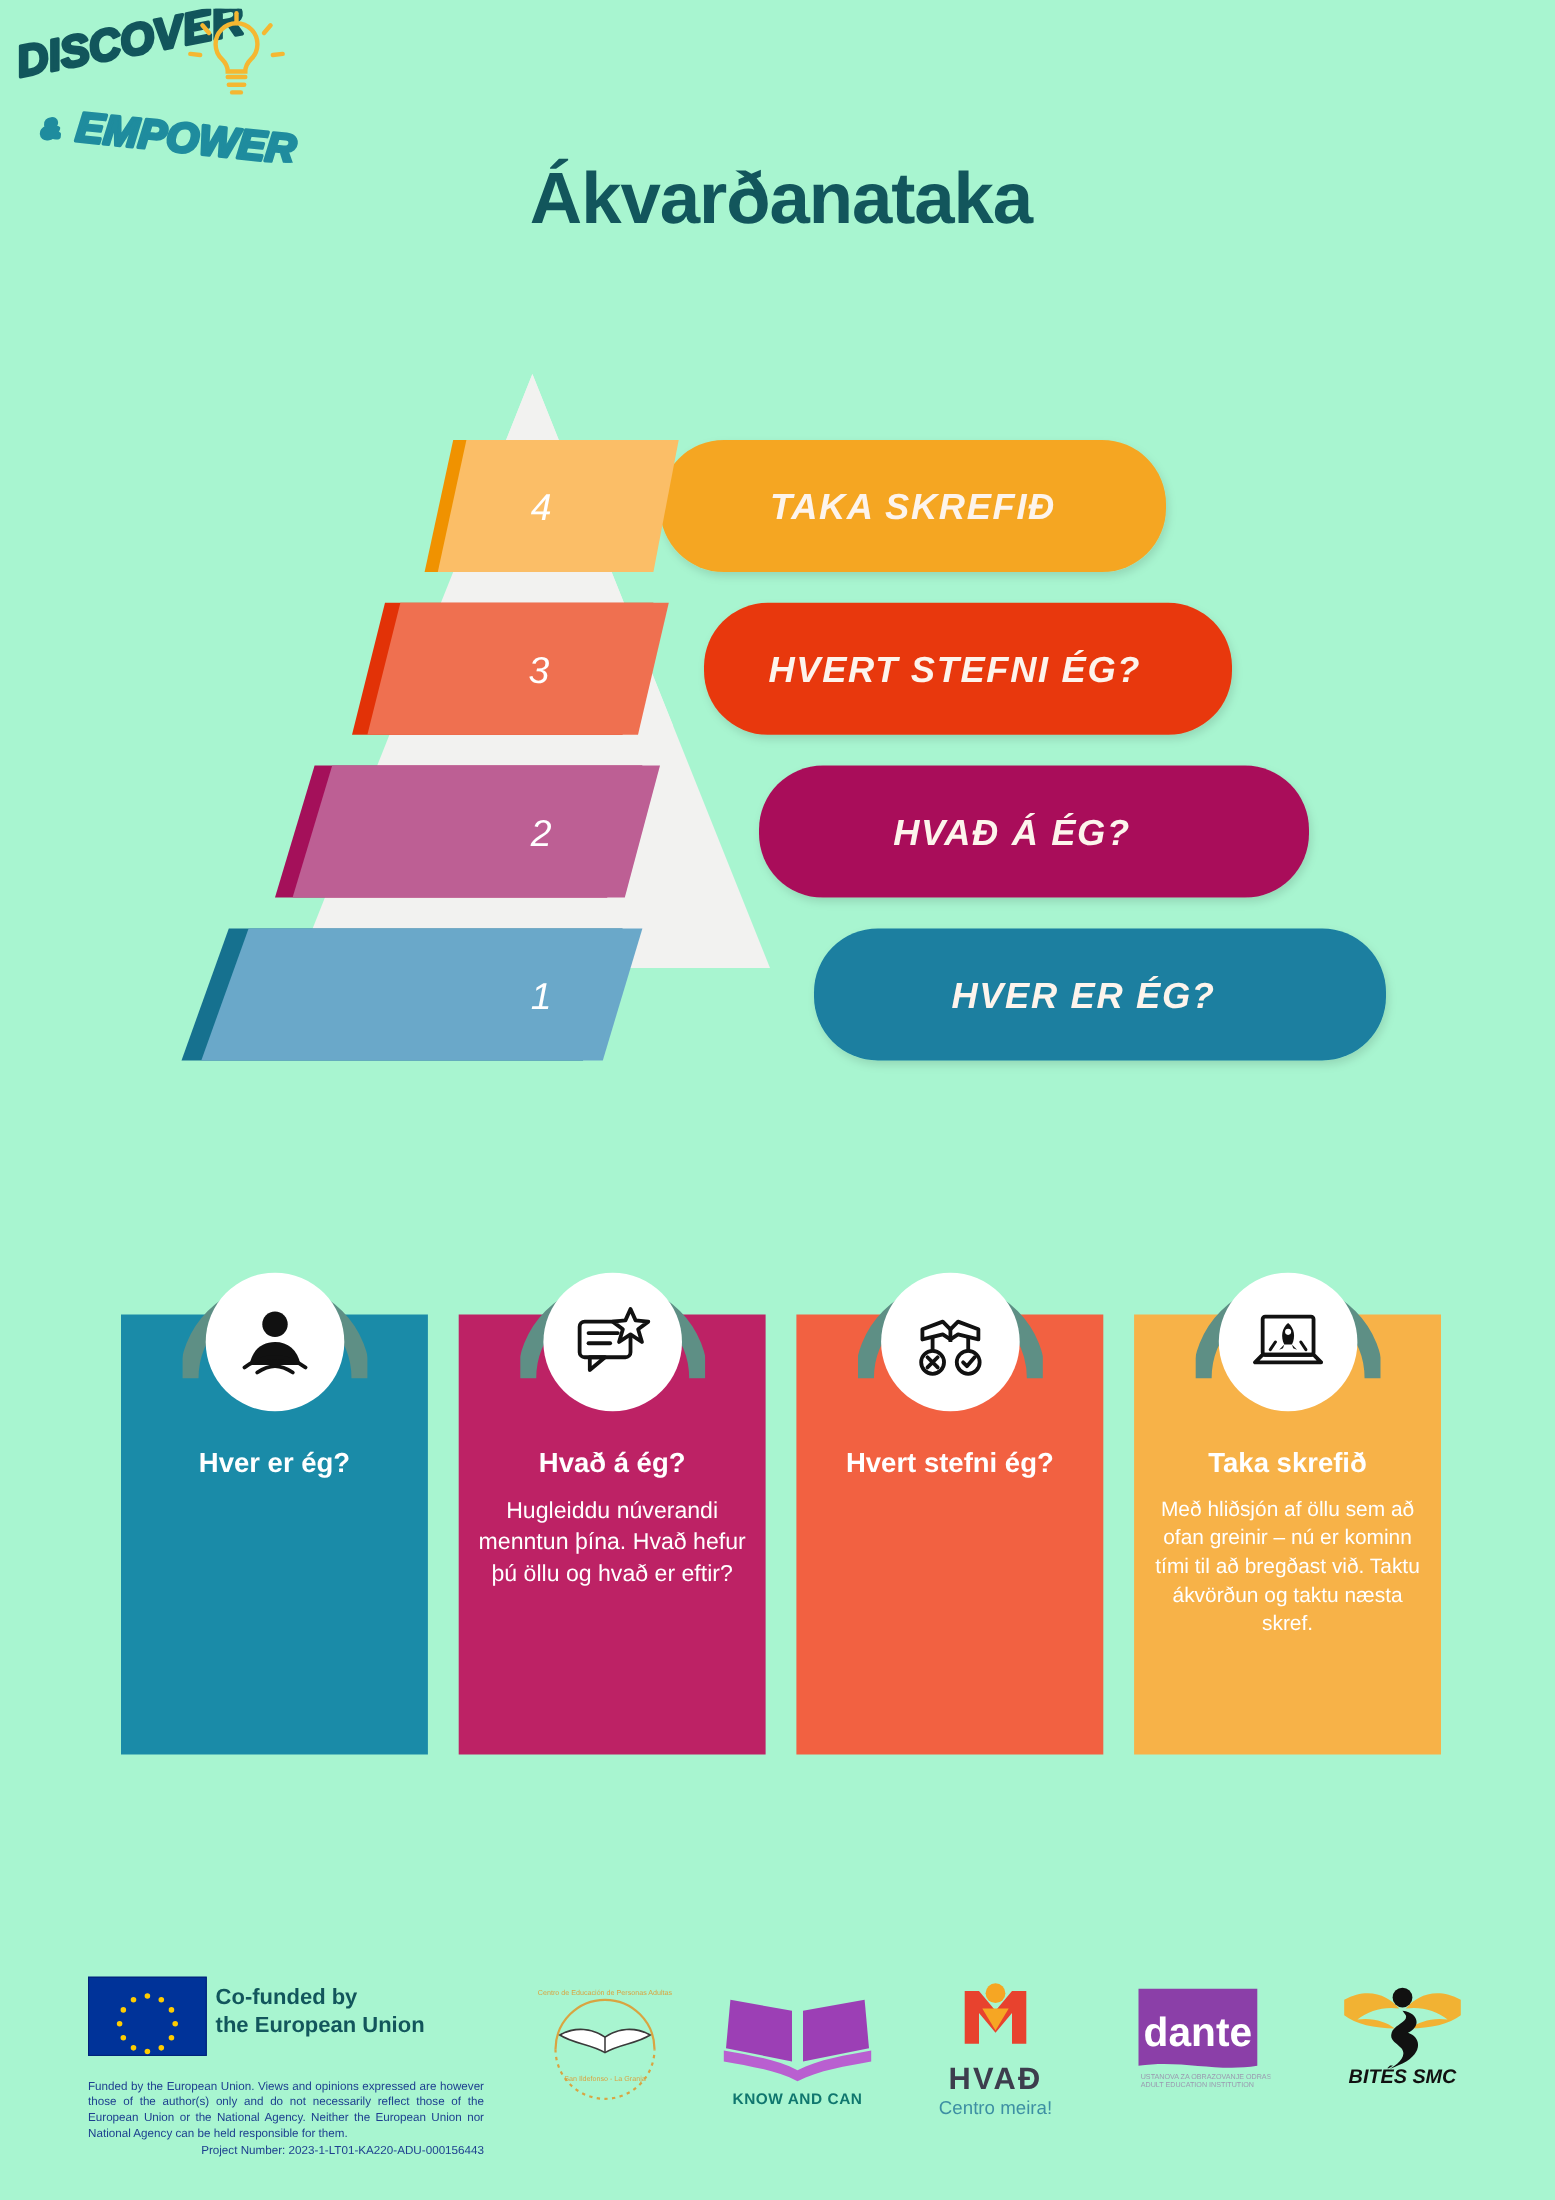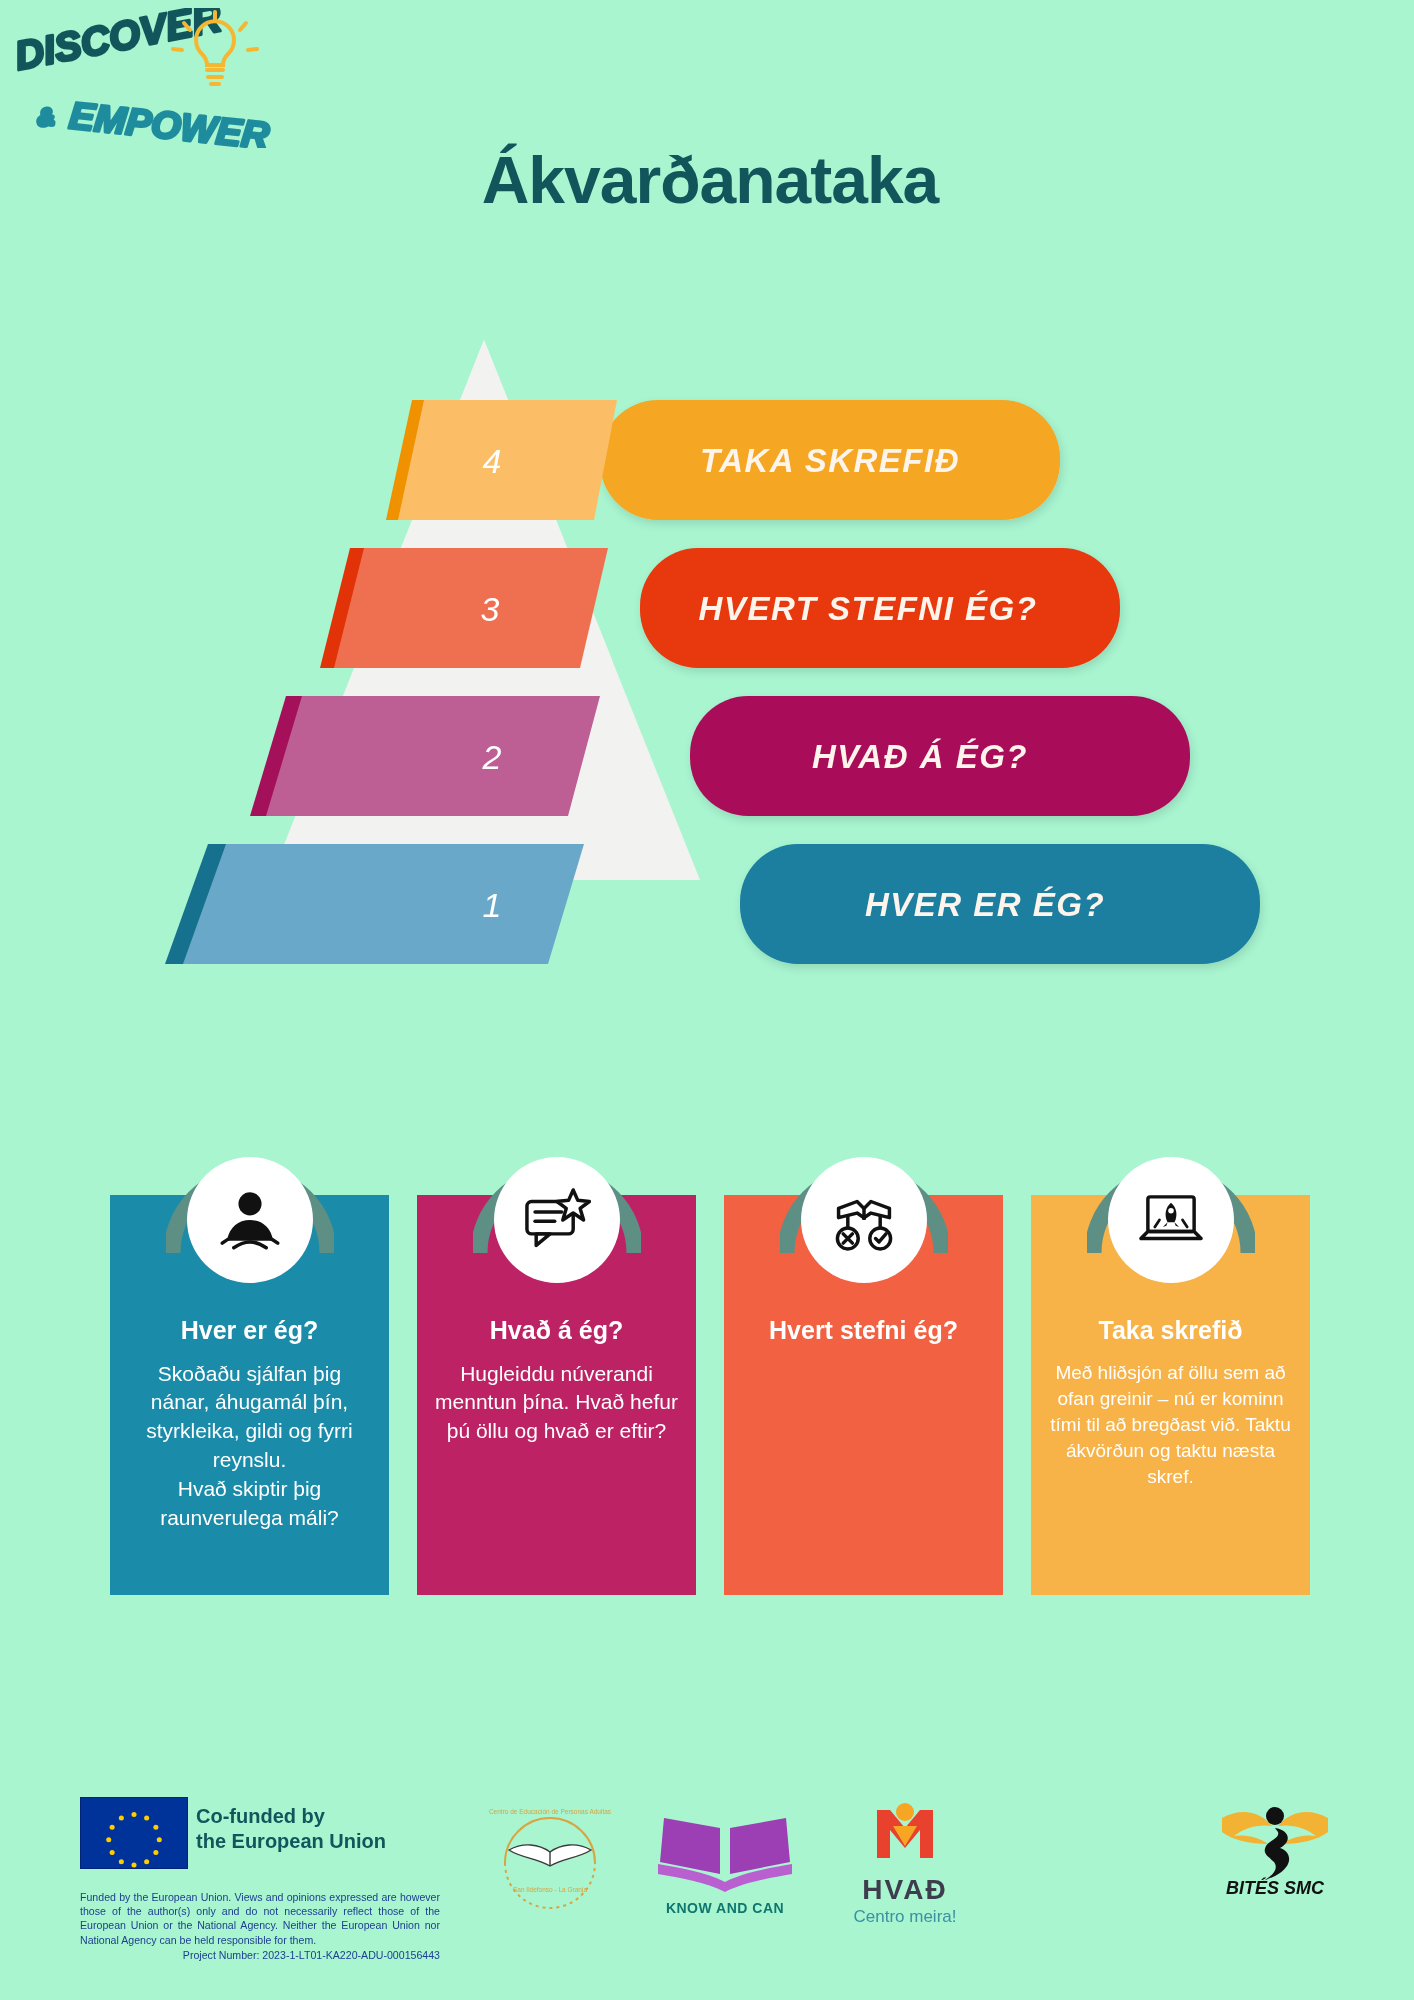--- a/index.html
+++ b/index.html
@@ -161,22 +161,20 @@
       </div>
       <div class="card-circle">
         <svg viewBox="0 0 64 64">
           <circle cx="32" cy="18" r="10" fill="#111"></circle>
           <path d="M12 50 C14 38 22 32 32 32 C42 32 50 38 52 50 Z" fill="#111"></path>
           <path d="M8 52 C16 46 24 44 32 44 C40 44 48 46 56 52" stroke="#111" stroke-width="3" fill="none" stroke-linecap="round"></path>
           <path d="M18 56 C24 52 28 51 32 51 C36 51 40 52 46 56" stroke="#111" stroke-width="3" fill="none" stroke-linecap="round"></path>
         </svg>
       </div>
       <div class="card-title">Hver er ég?</div>
-      <div class="card-body" style="white-space:pre-line">Skoðaðu sjálfan þig nánar, áhugamál þín, styrkleika, gildi og fyrri reynslu.
-Hvað skiptir þig raunverulega máli?</div>
     </div>
 
     <div class="card" style="background:#bd2265">
       <div class="card-arc">
         <svg viewBox="0 0 168 110">
             <path d="M6 104 A78 78 0 0 1 162 104" fill="none" stroke="#5e8f85" stroke-width="17"></path>
           </svg>
       </div>
       <div class="card-circle">
         <svg viewBox="0 0 64 64">
@@ -293,20 +291,28 @@
       <div class="plogo" style="left:350px; top:22px; width:150px;">
         <svg width="96" height="72" viewBox="0 0 96 72">
           <path d="M20 10 L20 58 L33 58 L33 30 L48 48 L63 30 L63 58 L76 58 L76 10 L63 10 L48 28 L33 10 Z" fill="#e8422e"></path>
           <circle cx="48" cy="12" r="9" fill="#f6a623"></circle>
           <path d="M36 26 L60 26 L48 46 Z" fill="#f6a623"></path>
         </svg>
         <div style="font-size:28px;font-weight:bold;color:#3d3d4d;letter-spacing:2px;margin-top:2px">HVAÐ</div>
         <div style="font-size:17px;color:#3d8fa3;margin-top:1px">Centro meira!</div>
       </div>
 
+      <div class="plogo" style="left:520px; top:24px; width:180px;">
+        <svg width="130" height="96" viewBox="0 0 130 96">
+          <path d="M10 6 L118 6 L118 76 C80 82 48 70 10 76 Z" fill="#8b3fa8"></path>
+          <text x="64" y="58" font-size="37" fill="#fff" text-anchor="middle" font-family="Liberation Sans, sans-serif" font-weight="bold">dante</text>
+          <text x="12" y="88" font-size="6.5" fill="#9a9ab0" font-family="Liberation Sans, sans-serif">USTANOVA ZA OBRAZOVANJE ODRASLIH</text>
+          <text x="12" y="95" font-size="6.5" fill="#9a9ab0" font-family="Liberation Sans, sans-serif">ADULT EDUCATION INSTITUTION</text>
+        </svg>
+      </div>
 
       <div class="plogo" style="left:700px; top:18px; width:190px;">
         <svg width="150" height="100" viewBox="0 0 150 100">
           <path d="M22 22 C44 10 62 18 72 30 C58 28 44 32 34 40 C48 38 60 42 68 48 C50 48 32 44 22 36 Z" fill="#f2b233"></path>
           <path d="M128 22 C106 10 88 18 78 30 C92 28 106 32 116 40 C102 38 90 42 82 48 C100 48 118 44 128 36 Z" fill="#f2b233"></path>
           <circle cx="75" cy="20" r="9" fill="#111"></circle>
           <path d="M75 32 C90 34 92 46 80 52 C92 56 94 70 75 80 C66 84 60 86 58 88 C70 82 80 74 74 66 C68 60 62 58 66 50 C70 44 80 42 78 36 Z" fill="#111"></path>
           <text x="75" y="98" font-size="18" fill="#111" text-anchor="middle" font-weight="bold" font-style="italic" font-family="Liberation Sans, sans-serif">BITÉS SMC</text>
         </svg>
       </div>

